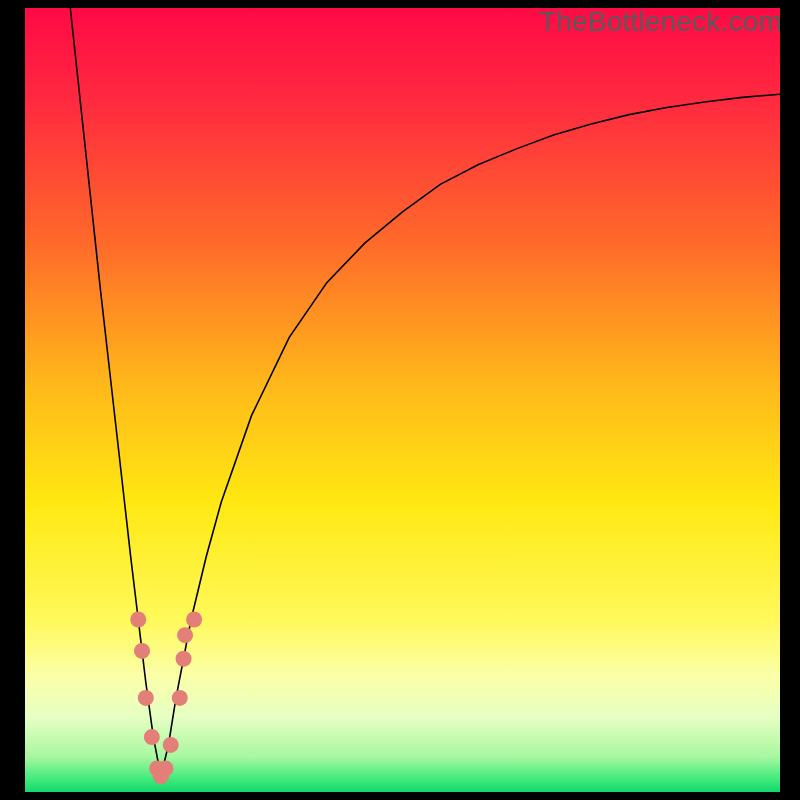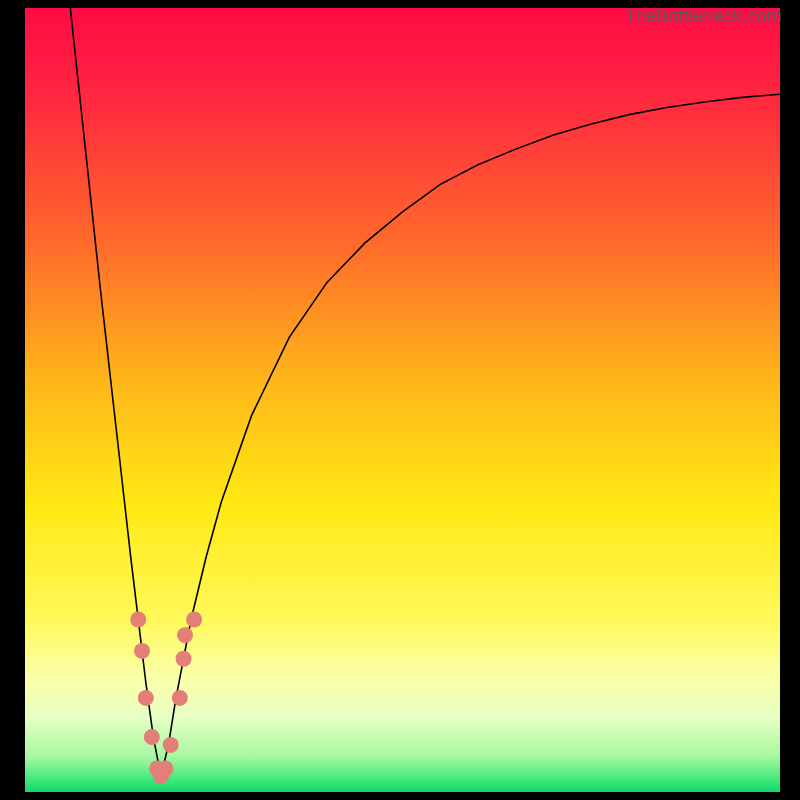--- a/index.html
+++ b/index.html
@@ -27,21 +27,21 @@
   .plot svg {
     display: block;
     width: 755px;
     height: 784px;
   }
   .watermark {
     position: absolute;
     top: 6px;
     right: 18px;
     color: #5a5a5a;
-    font-size: 18px;
+    font-size: 28px;
     letter-spacing: 0.2px;
     font-weight: 400;
     text-align: right;
   }
 </style>
 </head>
 <body>
 
 <div class="frame">
   <div class="plot">

